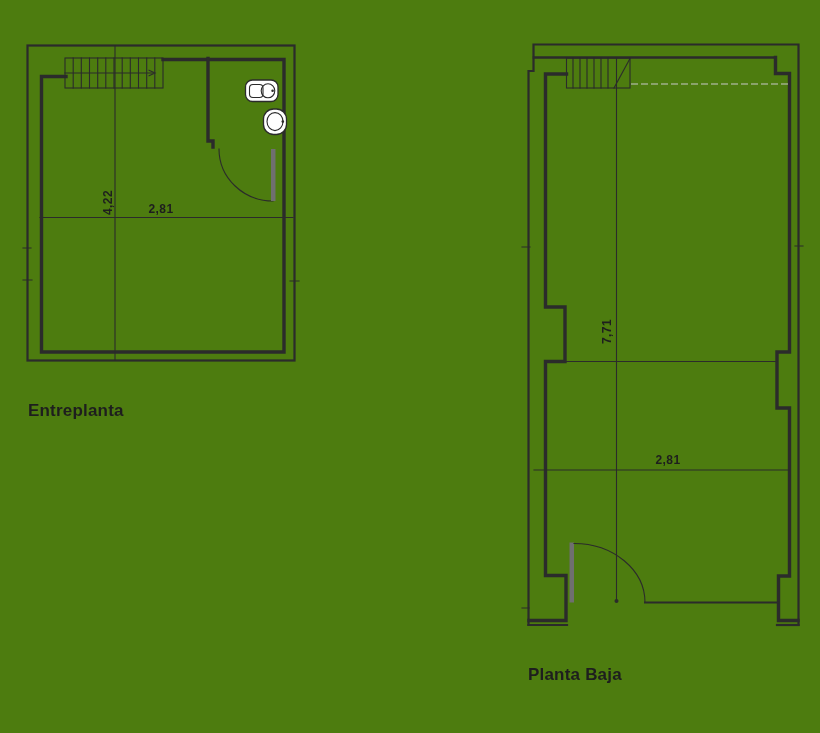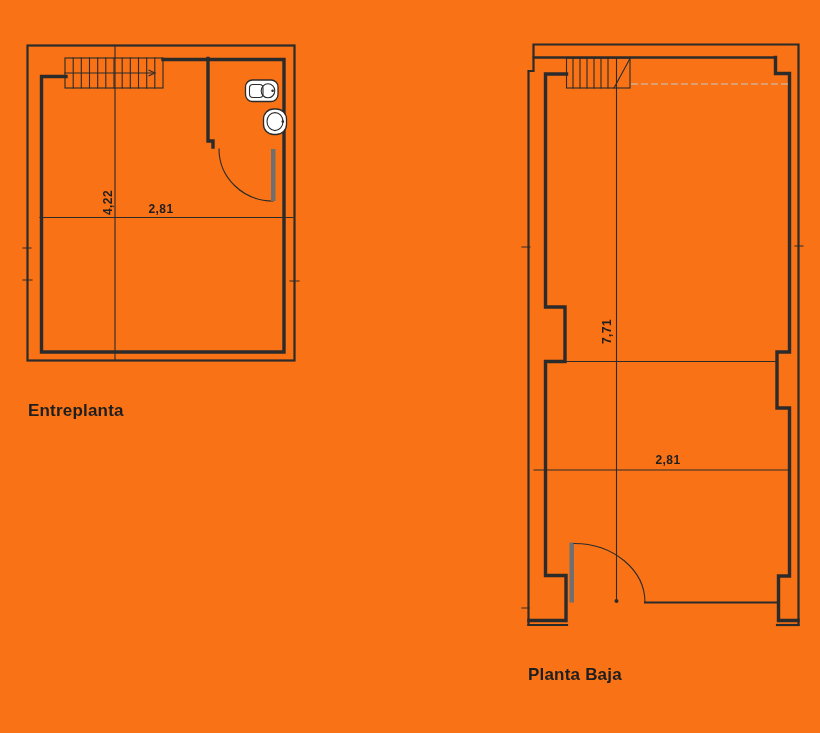--- a/index.html
+++ b/index.html
@@ -1,19 +1,19 @@
 <!DOCTYPE html>
 <html><head>
 <meta charset="utf-8">
 <style>
   html,body{margin:0;padding:0;background:#ffffff;}
   .sheet{
     position:relative;
     width:820px;height:733px;
-    background:#f97316;
+    background:#4d7c0f;
     font-family:"Liberation Sans", sans-serif;
     overflow:hidden;
     text-decoration:underline;
   }
   svg{display:block;}
   
   .ln{fill:none;stroke:#2b2b2b;stroke-linecap:square;stroke-linejoin:miter;}
   .w-outer{stroke-width:2.2;}
   .w-inner{stroke-width:3.4;}
   .w-mid{stroke-width:2.6;}

